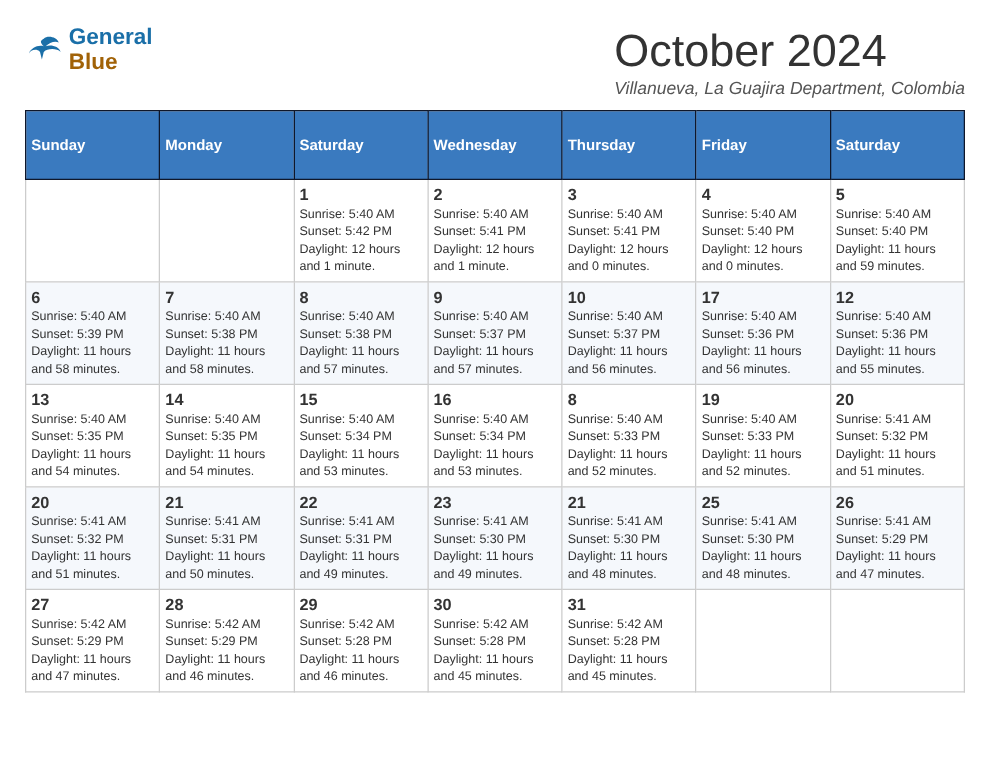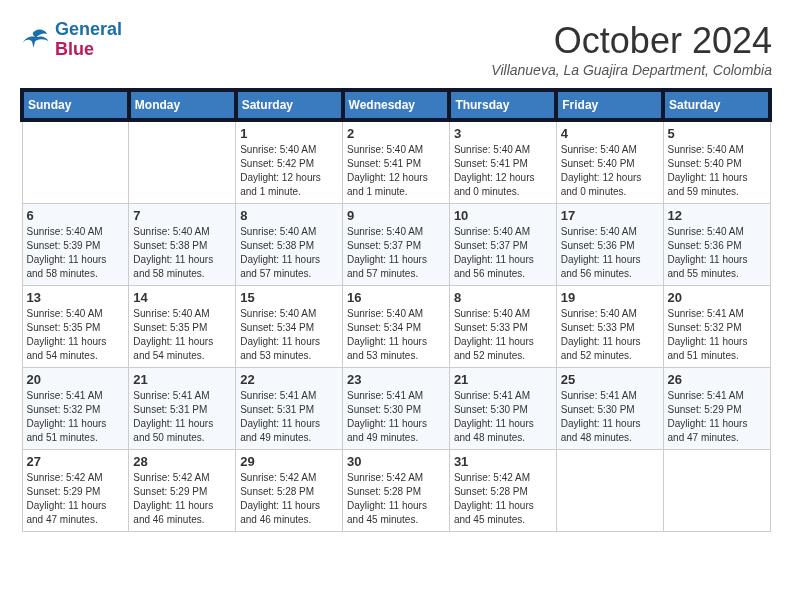--- a/index.html
+++ b/index.html
@@ -28,44 +28,43 @@
       line-height: 1.1;
     }
     .logo-text span {
       color: #1a6fa8;
     }
     .logo-bird {
       width: 30px;
       height: 30px;
     }
     .title-block {
-      text-align: right;
     }
     .month-title {
       font-size: 36px;
       font-weight: normal;
       color: #333;
     }
     .location {
       font-size: 14px;
       color: #555;
       font-style: italic;
     }
     table {
       width: 100%;
       border-collapse: collapse;
       font-size: 11px;
     }
     th {
       background-color: #3a7abf;
       color: #fff;
-      padding: 6px 4px;
+      padding: 20px 4px;
       text-align: left;
       font-size: 12px;
-      border: 4px solid #0f172a;
+      border: 1px solid #0f172a;
     }
     td {
       border: 1px solid #ccc;
       vertical-align: top;
       padding: 4px;
       height: 80px;
       width: calc(100% / 7);
     }
     td.empty {
       background: #f9f9f9;
@@ -94,21 +93,21 @@
 </head>
 <body>
 
 <div class="header">
   <div class="logo">
     <svg class="logo-bird" viewBox="0 0 40 40" xmlns="http://www.w3.org/2000/svg">
       <path d="M20 8 C24 4, 34 6, 36 12 C32 10, 26 12, 22 16 C28 14, 36 16, 38 22 C34 18, 24 18, 20 22 L18 30 L16 22 C12 18, 6 20, 4 24 C6 18, 14 14, 20 16 C16 12, 16 10, 20 8Z" fill="#1a6fa8"></path>
     </svg>
     <div class="logo-text">
       <div><span>General</span></div>
-      <div><span style="color:#be185d;font-weight:bold;">Blue</span></div>
+      <div><span style="color:#a16207;font-weight:bold;">Blue</span></div>
     </div>
   </div>
   <div class="title-block">
     <div class="month-title">October 2024</div>
     <div class="location">Villanueva, La Guajira Department, Colombia</div>
   </div>
 </div>
 
 <table>
   <thead>

